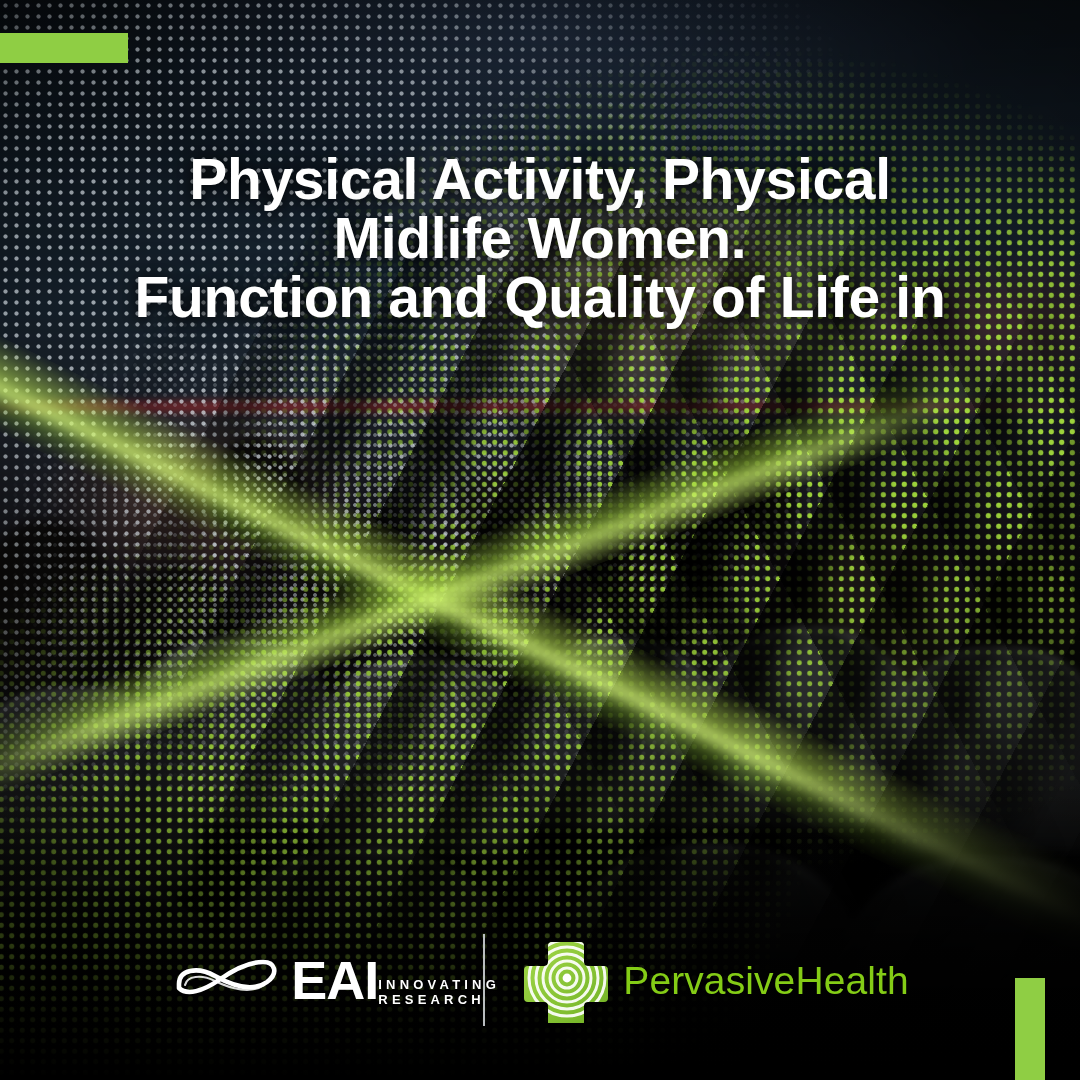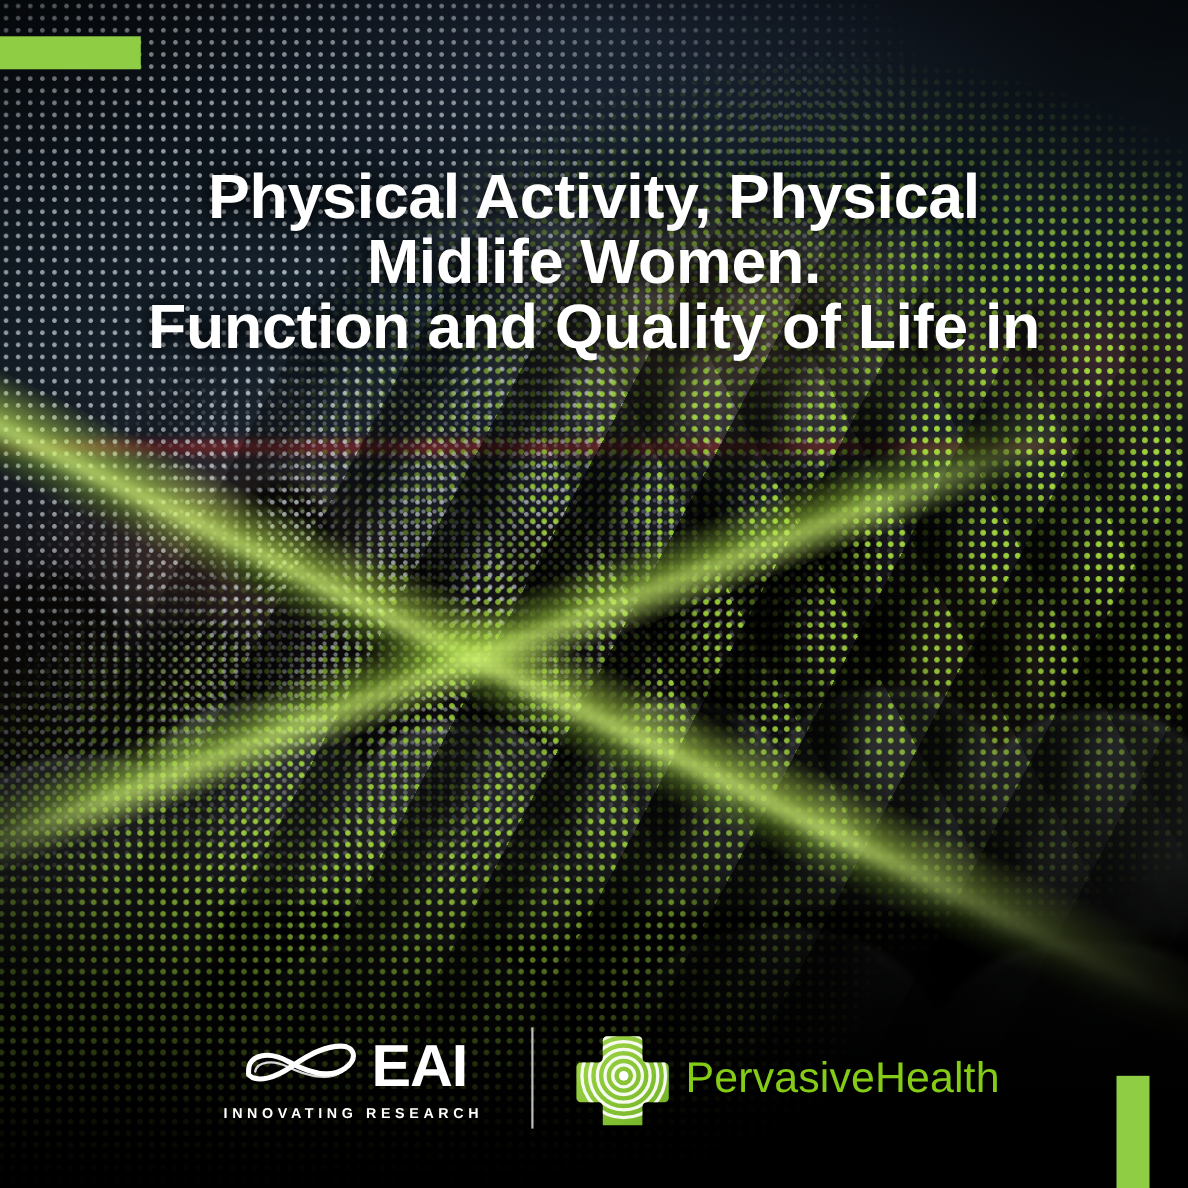--- a/index.html
+++ b/index.html
@@ -146,21 +146,21 @@
     text-shadow:0 2px 14px rgba(0,0,0,.75), 0 0 30px rgba(0,0,0,.55);
     padding:0 95px;
   }
   .title span{display:block;}
 
   
   .footer{
     position:absolute;left:0;right:0;bottom:54px;
     display:flex;align-items:center;justify-content:center;gap:0;
   }
-  .eai-lockup{display:flex;flex-direction:column;align-items:center;width:300px;text-decoration:underline;}
+  .eai-lockup{display:flex;flex-direction:row;align-items:flex-end;width:300px;text-decoration:underline;}
   .eai-top{display:flex;align-items:center;gap:8px;}
   .eai-mark{width:112px;height:52px;display:block;}
   .eai-word{
     color:#fff;font-size:54px;font-weight:700;letter-spacing:-1px;line-height:1;
   }
   .eai-tag{
     color:#fff;font-size:13px;font-weight:700;letter-spacing:4.2px;margin-top:8px;
   }
   .divider{width:2px;height:92px;background:#c9cdd0;margin:0 38px 0 12px;opacity:.92;}
   .ph-lockup{display:flex;align-items:center;gap:14px;}

